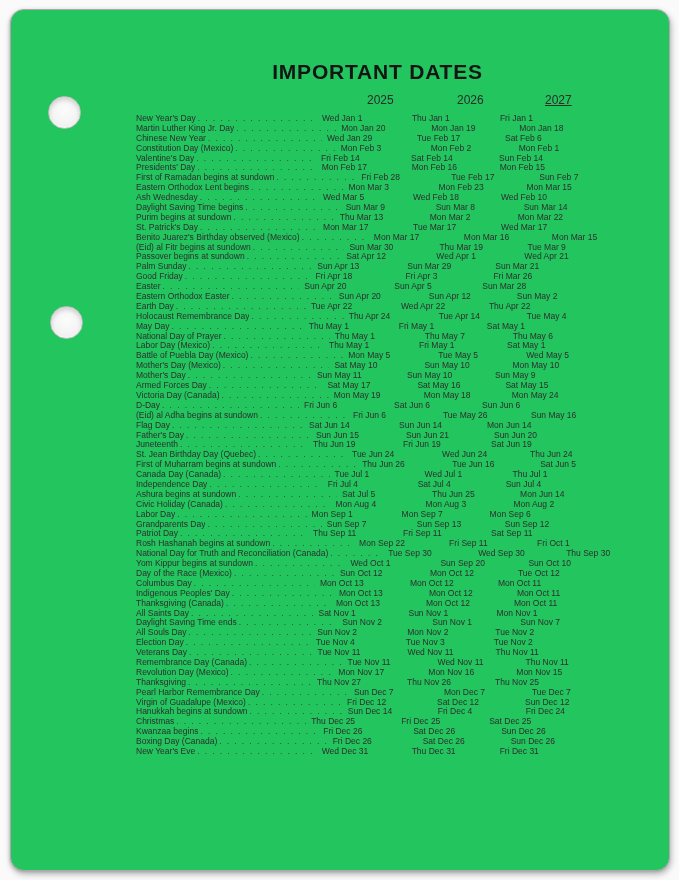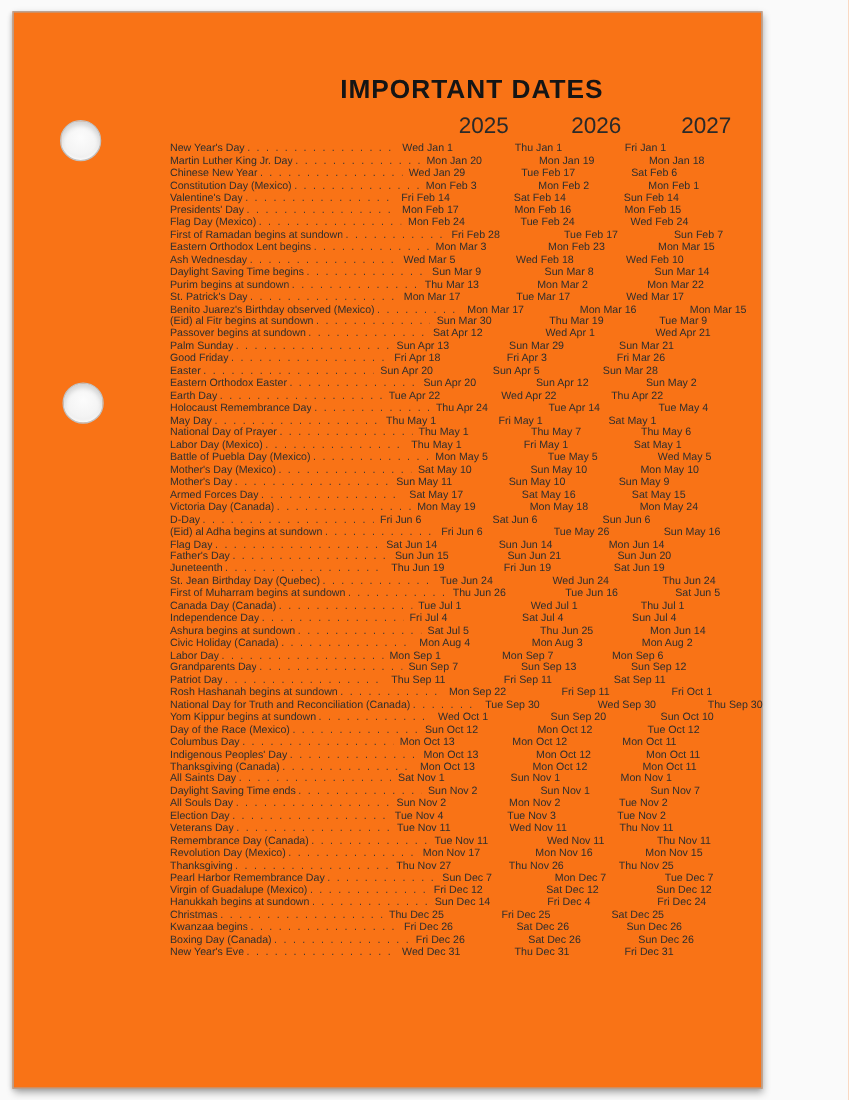--- a/index.html
+++ b/index.html
@@ -2,23 +2,23 @@
 <html><head>
 <meta charset="utf-8">
 <style>
   html,body{margin:0;padding:0;}
   body{
     width:679px;height:880px;position:relative;overflow:hidden;
     background:#fafafa;
     font-family:"Liberation Sans","DejaVu Sans",sans-serif;
   }
   .page{
-    position:absolute;left:10px;top:9px;width:600px;height:862px;
-    background:#f97316;
-    border:1px solid #a9a9a9;border-radius:0;
+    position:absolute;left:10px;top:9px;width:660px;height:862px;
+    background:#22c55e;
+    border:1px solid #a9a9a9;border-radius:14px;
     box-shadow:1px 3px 6px rgba(0,0,0,0.30), -1px 1px 3px rgba(0,0,0,0.12);
     box-sizing:border-box;
   }
   .punch-hole{
     position:absolute;width:33px;height:33px;border-radius:50%;
     background:radial-gradient(circle at 50% 42%, #fcfcfc 0%, #f4f4f4 55%, #e3e3e3 100%);
     border:1px solid #c2c2c2;
     box-shadow:inset 0 3px 4px rgba(0,0,0,0.14), inset 0 -1px 2px rgba(255,255,255,0.9);
     box-sizing:border-box;
   }
@@ -26,27 +26,27 @@
   .hole-mid{left:39px;top:296px;}
   .title{
     position:absolute;left:125px;top:50px;width:483px;
     text-align:center;
     font-size:21px;font-weight:bold;letter-spacing:0.8px;
     color:#151515;white-space:nowrap;
   }
   .year-row{
     position:absolute;left:125px;top:82px;width:483px;
     display:flex;align-items:center;
-    font-size:18px;color:#2a2a2a;line-height:16px;
+    font-size:12px;color:#2a2a2a;line-height:16px;
   }
   .year-spacer{flex:none;width:228px;}
   .yc{box-sizing:border-box;padding-left:3px;}
   .yc1{flex:none;width:90px;}
   .yc2{flex:none;width:88px;}
-  .yc3{flex:1;}
+  .yc3{flex:1;text-decoration:underline;}
   .table-body{
     position:absolute;left:125px;top:104px;width:483px;
     font-size:8.5px;color:#2e2e2e;
   }
   .row{display:flex;align-items:baseline;line-height:9.9px;height:9.9px;white-space:nowrap;}
   .name{flex:none;max-width:224px;overflow:hidden;}
   .leader{flex:1;overflow:hidden;margin:0 2px 0 2px;color:#3a3a3a;}
   .leader::before{
     content:". . . . . . . . . . . . . . . . . . . . . . . . . . . . . . . . . . . . . . . . . . . . . . . . . . . . . . . . . . . .";
     letter-spacing:1.4px;
@@ -110,27 +110,20 @@
     <span class="c c3">Sun Feb 14</span>
   </div>
       <div class="row">
     <span class="name">Presidents' Day</span>
     <span class="leader"></span>
     <span class="c c1">Mon Feb 17</span>
     <span class="c c2">Mon Feb 16</span>
     <span class="c c3">Mon Feb 15</span>
   </div>
       <div class="row">
-    <span class="name">Flag Day (Mexico)</span>
-    <span class="leader"></span>
-    <span class="c c1">Mon Feb 24</span>
-    <span class="c c2">Tue Feb 24</span>
-    <span class="c c3">Wed Feb 24</span>
-  </div>
-      <div class="row">
     <span class="name">First of Ramadan begins at sundown</span>
     <span class="leader"></span>
     <span class="c c1">Fri Feb 28</span>
     <span class="c c2">Tue Feb 17</span>
     <span class="c c3">Sun Feb 7</span>
   </div>
       <div class="row">
     <span class="name">Eastern Orthodox Lent begins</span>
     <span class="leader"></span>
     <span class="c c1">Mon Mar 3</span>

